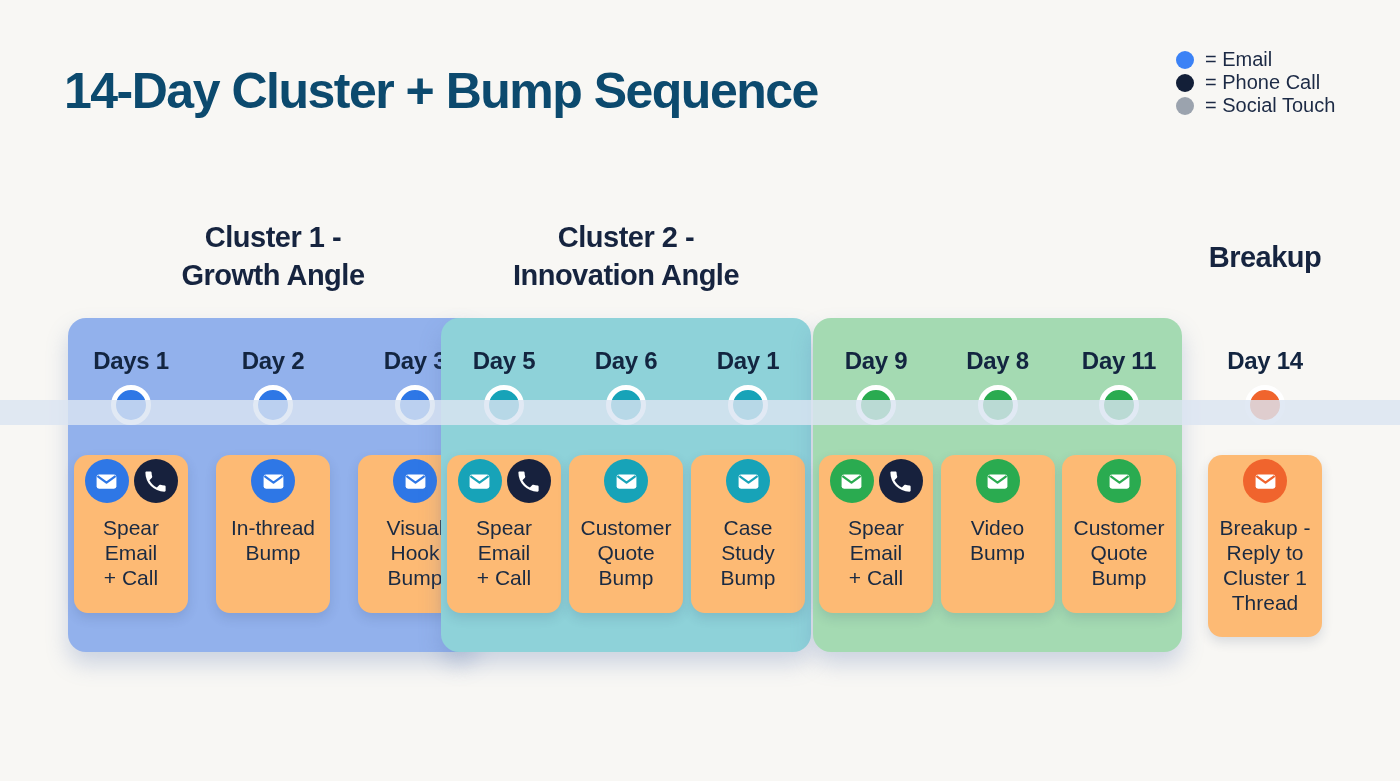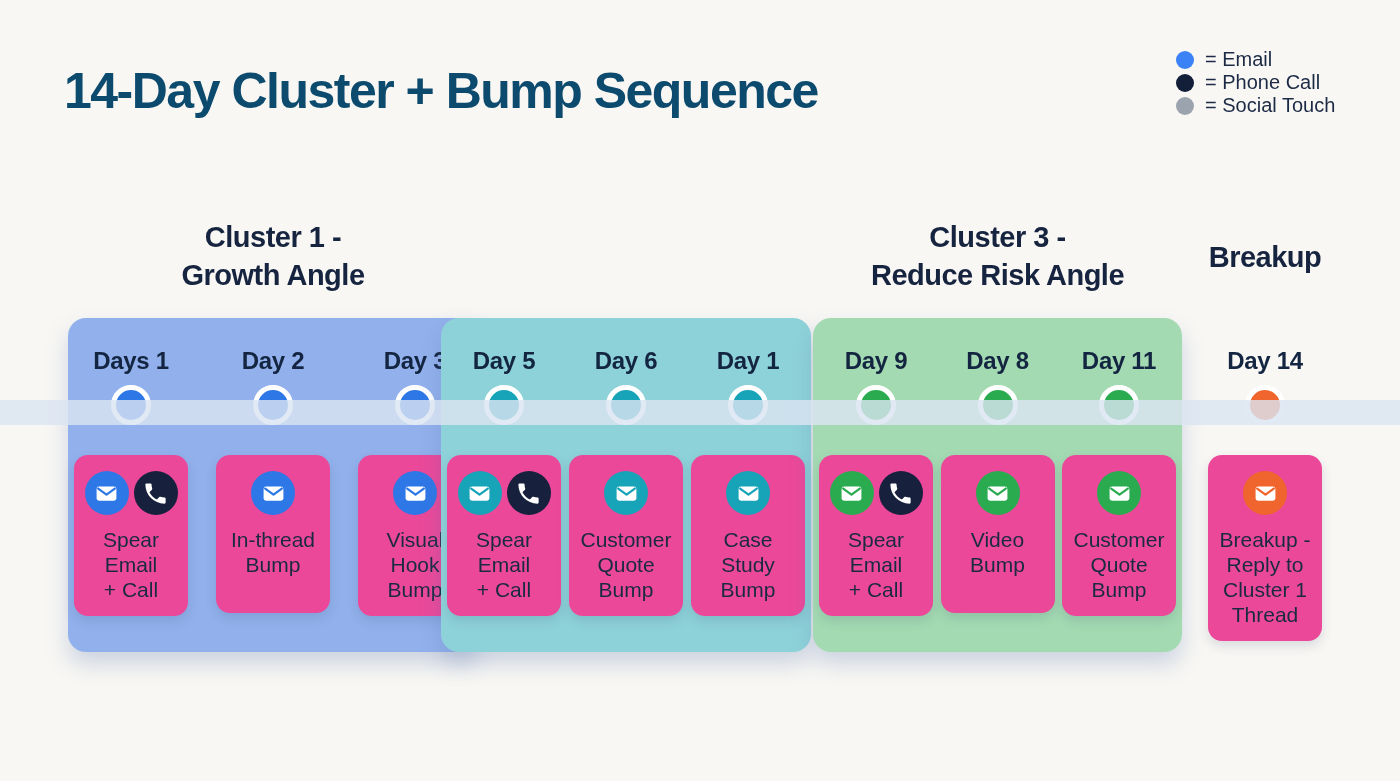--- a/index.html
+++ b/index.html
@@ -132,27 +132,27 @@
     margin-top: 9px;
     flex: none;
     z-index: 7;
   }
 
   
   .card {
     margin-top: 30px;
     width: 114px;
     min-height: 158px;
-    background: #ec4899;
+    background: #fdba74;
     border-radius: 14px;
     box-shadow: 0 5px 12px rgba(30, 50, 90, 0.14);
     display: flex;
     flex-direction: column;
     align-items: center;
-    padding: 16px 4px 14px;
+    padding: 4px 4px 14px;
     z-index: 7;
   }
   .cluster.is-breakup .card { min-height: 182px; }
   .icon-row {
     display: flex;
     align-items: center;
     gap: 5px;
     height: 44px;
   }
   .icon-circle {
@@ -260,20 +260,22 @@
               </div>
       <div class="card-label">Visual
 Hook
 Bump</div>
     </div>
   </div>
 </div>
   </div>
 
   <div class="cluster" style="left: 441px; width: 370px;">
+    <div class="cluster-header">Cluster 2 -
+Innovation Angle</div>
     <div class="panel" style="background: rgb(142, 210, 217); justify-content: space-between;">
   <div class="column">
     <div class="day-label">Day 5</div>
     <div class="timeline-dot" style="background: rgb(23, 163, 184);"></div>
     <div class="card">
       <div class="icon-row">
                 <span class="icon-circle" style="background: rgb(23, 163, 184);">
                   <svg viewBox="0 0 24 24" width="27" height="27">
                     <rect x="3.2" y="5.8" width="17.6" height="12.6" rx="2.2" fill="#ffffff"></rect>
                     <path d="M4.6 7.6 L12 13 L19.4 7.6" fill="none" stroke="#17a3b8" stroke-width="2" stroke-linecap="round" stroke-linejoin="round"></path>
@@ -323,22 +325,20 @@
               </div>
       <div class="card-label">Case
 Study
 Bump</div>
     </div>
   </div>
 </div>
   </div>
 
   <div class="cluster" style="left: 813px; width: 369px;">
-    <div class="cluster-header">Cluster 3 -
-Reduce Risk Angle</div>
     <div class="panel" style="background: rgb(164, 218, 178);">
   <div class="column">
     <div class="day-label">Day 9</div>
     <div class="timeline-dot" style="background: rgb(42, 171, 80);"></div>
     <div class="card">
       <div class="icon-row">
                 <span class="icon-circle" style="background: rgb(42, 171, 80);">
                   <svg viewBox="0 0 24 24" width="27" height="27">
                     <rect x="3.2" y="5.8" width="17.6" height="12.6" rx="2.2" fill="#ffffff"></rect>
                     <path d="M4.6 7.6 L12 13 L19.4 7.6" fill="none" stroke="#2aab50" stroke-width="2" stroke-linecap="round" stroke-linejoin="round"></path>

